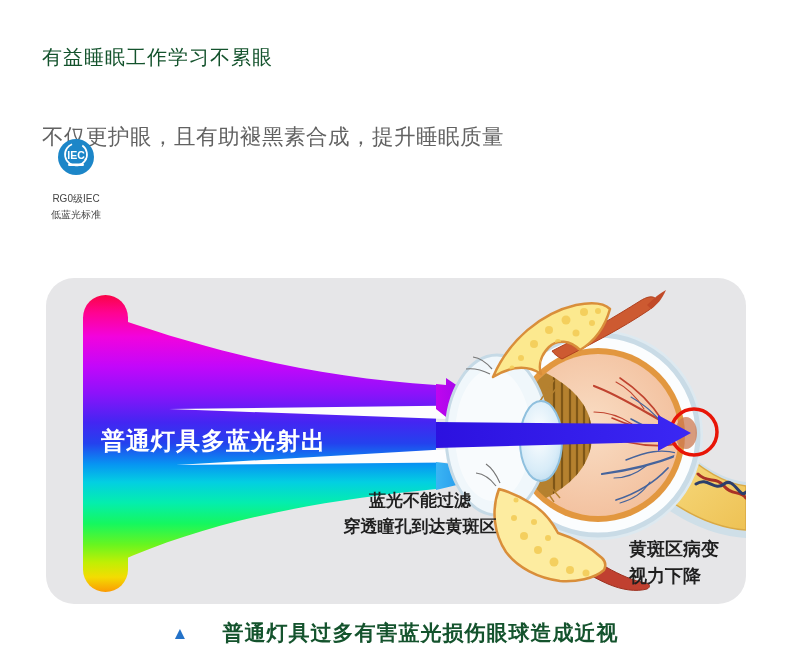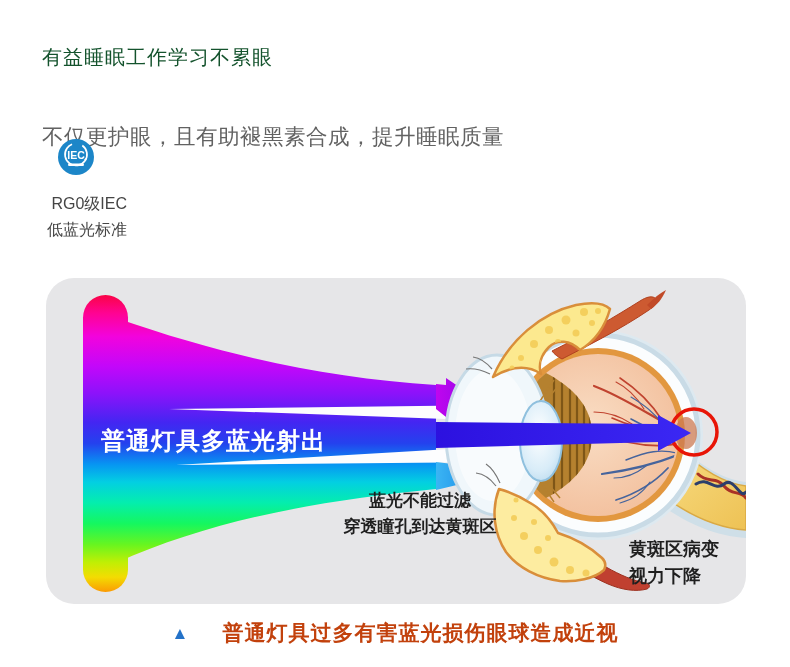--- a/index.html
+++ b/index.html
@@ -10,22 +10,22 @@
   .heading1{
     position:absolute;left:42px;top:44px;font-size:20px;color:#14532d;
     font-weight:400;letter-spacing:1px;
   }
   .heading2{
     position:absolute;left:42px;top:82px;font-size:21.5px;color:#626262;
     font-weight:500;letter-spacing:.5px;margin-top:40px;
   }
   .iec-badge{position:absolute;left:57px;top:138px;width:38px;height:38px;}
   .iec-label{
-    position:absolute;left:25px;top:191px;width:102px;text-align:right;
-    font-size:16px;line-height:1.6;color:#454545;font-weight:500;
+    position:absolute;left:25px;top:191px;width:102px;text-align:center;
+    font-size:10px;line-height:1.6;color:#454545;font-weight:500;
   }
   .diagram{
     position:absolute;left:46px;top:278px;width:700px;height:326px;
     background:#e6e6e8;border-radius:28px;overflow:hidden;
   }
   .diagram svg{position:absolute;left:0;top:0;}
   .beam-label{
     position:absolute;left:55px;top:147px;font-size:24px;font-weight:bold;
     color:#ffffff;letter-spacing:1px;white-space:nowrap;
   }
@@ -35,21 +35,21 @@
   }
   .macula-note{
     position:absolute;left:583px;top:258px;width:135px;text-align:left;
     font-size:18px;font-weight:bold;color:#1f1f1f;line-height:1.5;
   }
   .caption{
     position:absolute;left:0;top:619px;width:790px;display:flex;
     align-items:center;justify-content:center;gap:10px;
   }
   .caption .marker{color:#2472c8;font-size:17px;line-height:1;}
-  .caption .text{font-size:21px;font-weight:bold;color:#c2410c;letter-spacing:1px;margin-left:24px;}
+  .caption .text{font-size:21px;font-weight:bold;color:#14532d;letter-spacing:1px;margin-left:24px;}
 </style>
 </head>
 <body>
 
 <div class="heading1">有益睡眠工作学习不累眼</div>
 <div class="heading2">不仅更护眼，且有助褪黑素合成，提升睡眠质量</div>
 
 <div class="iec-badge">
   <svg width="38" height="38" viewBox="0 0 38 38">
     <circle cx="19" cy="19" r="18" fill="#1c86c8"></circle>

